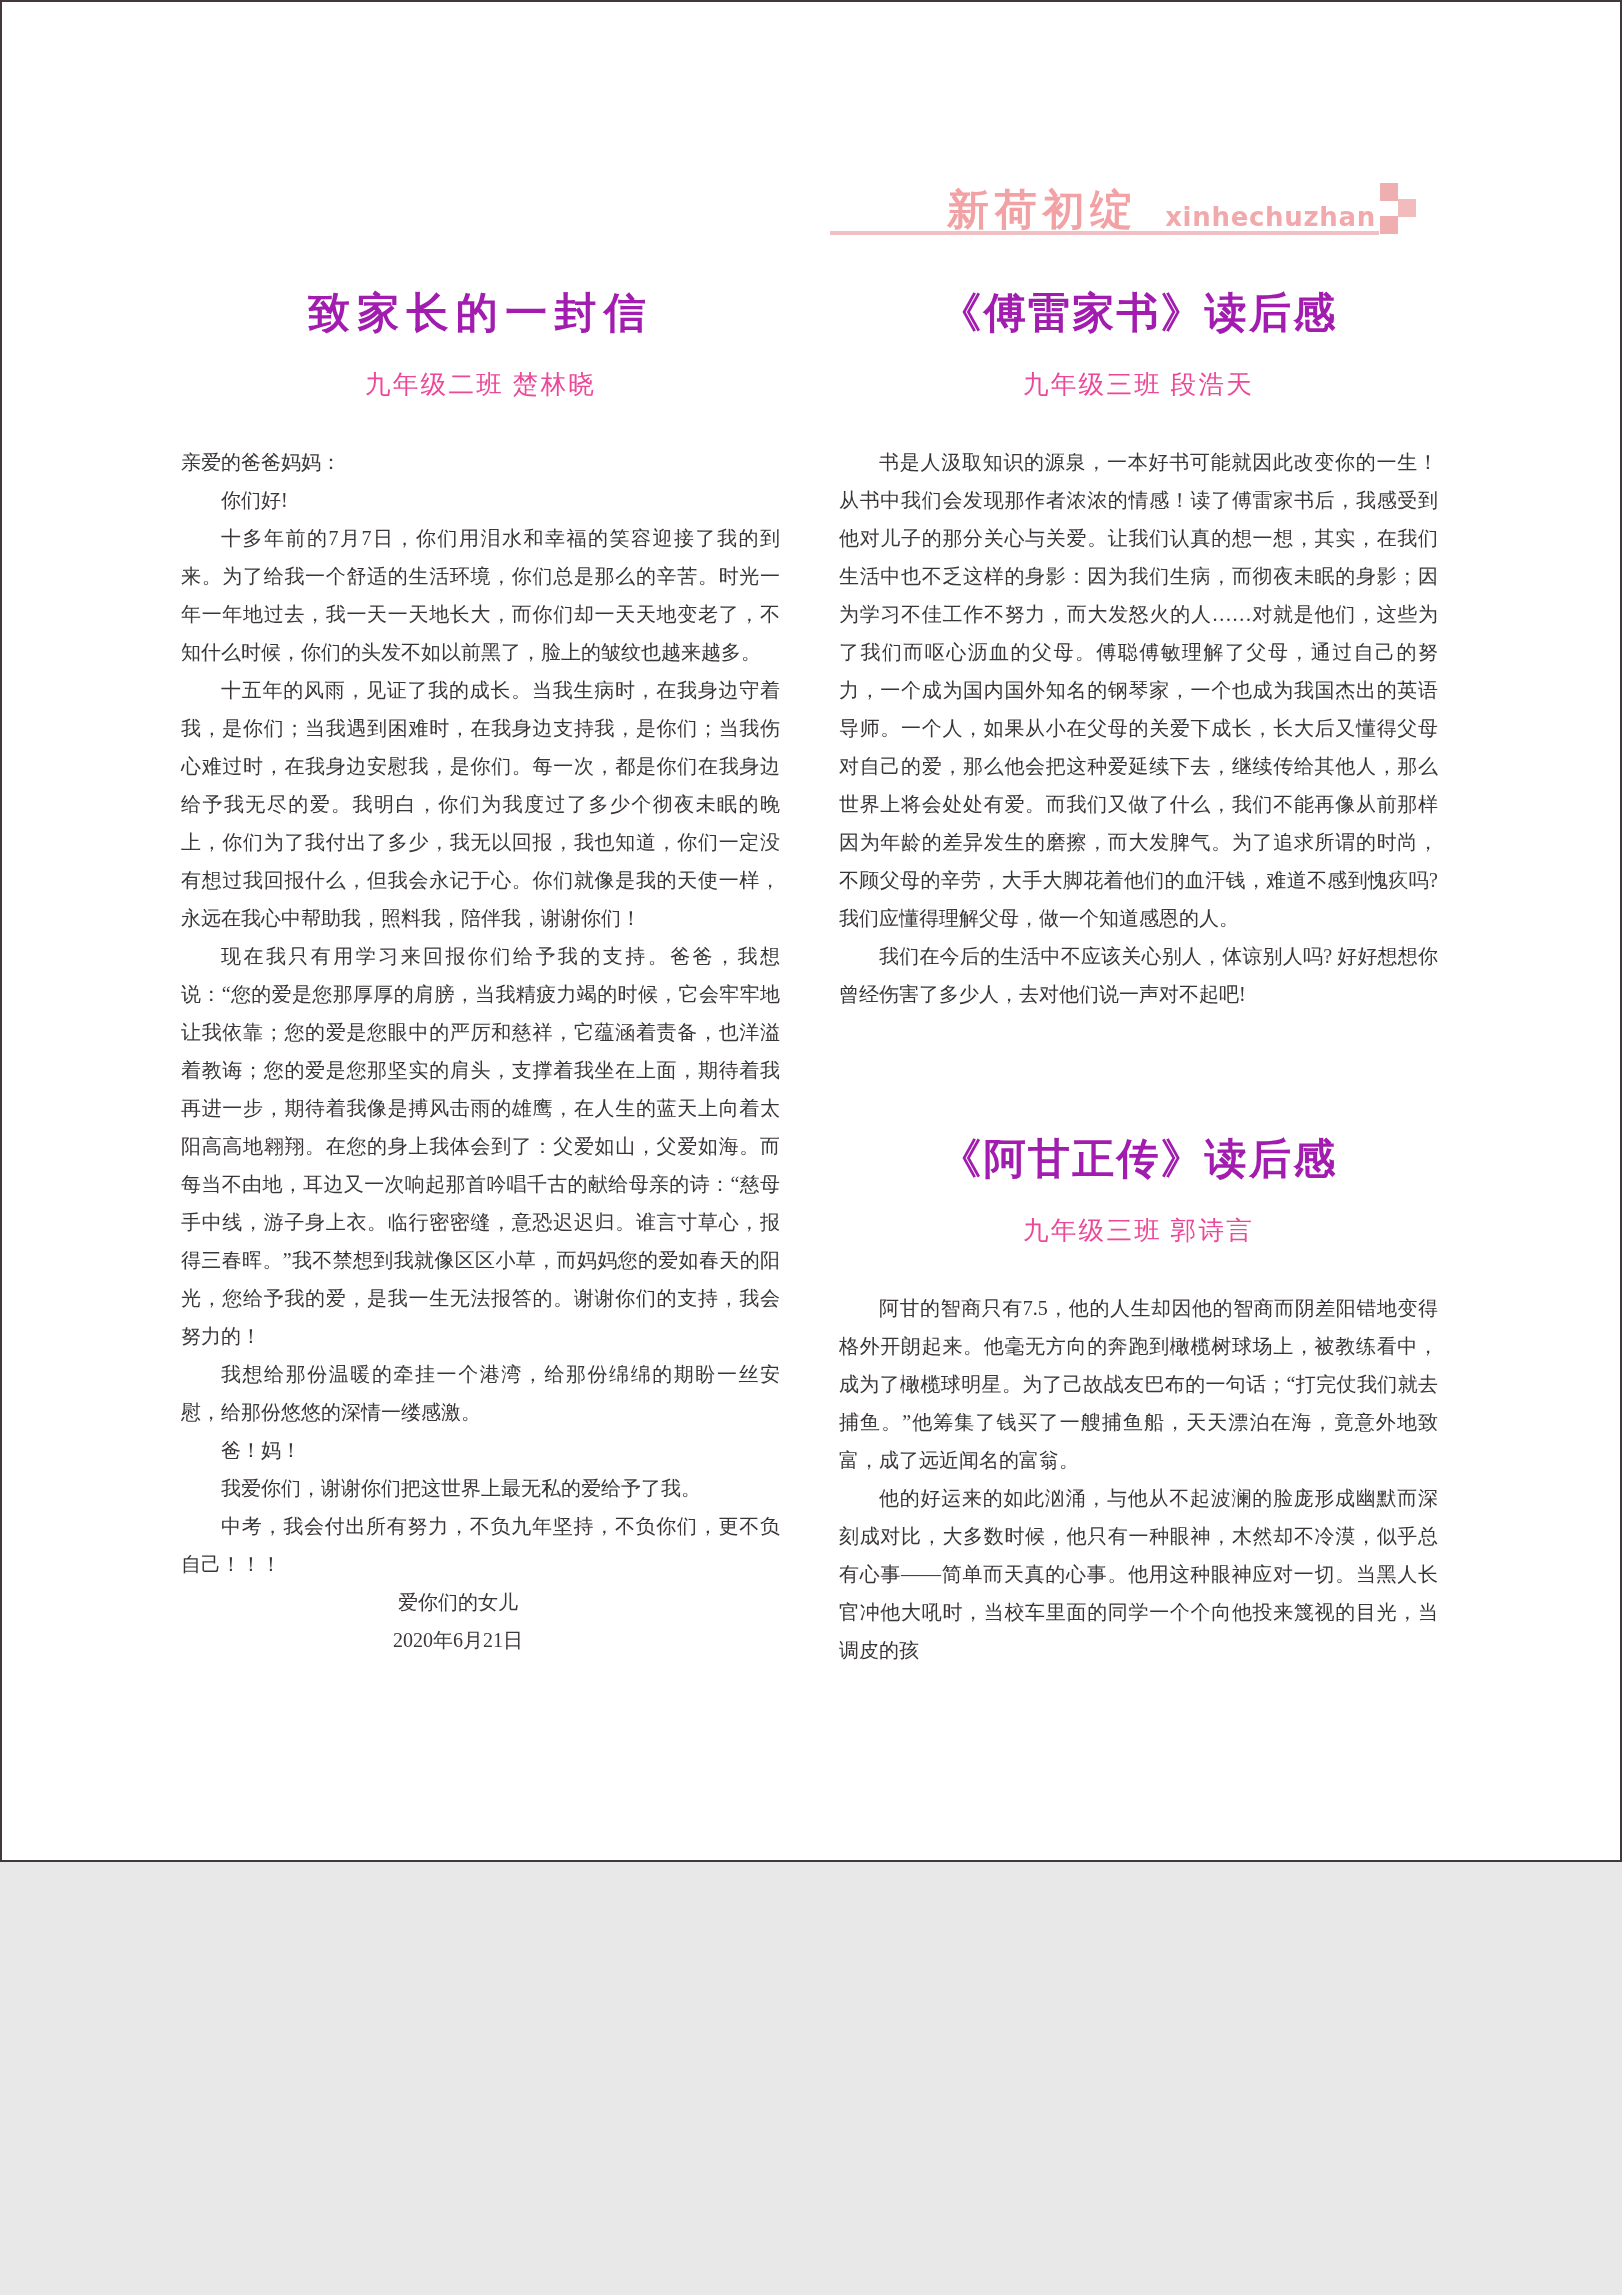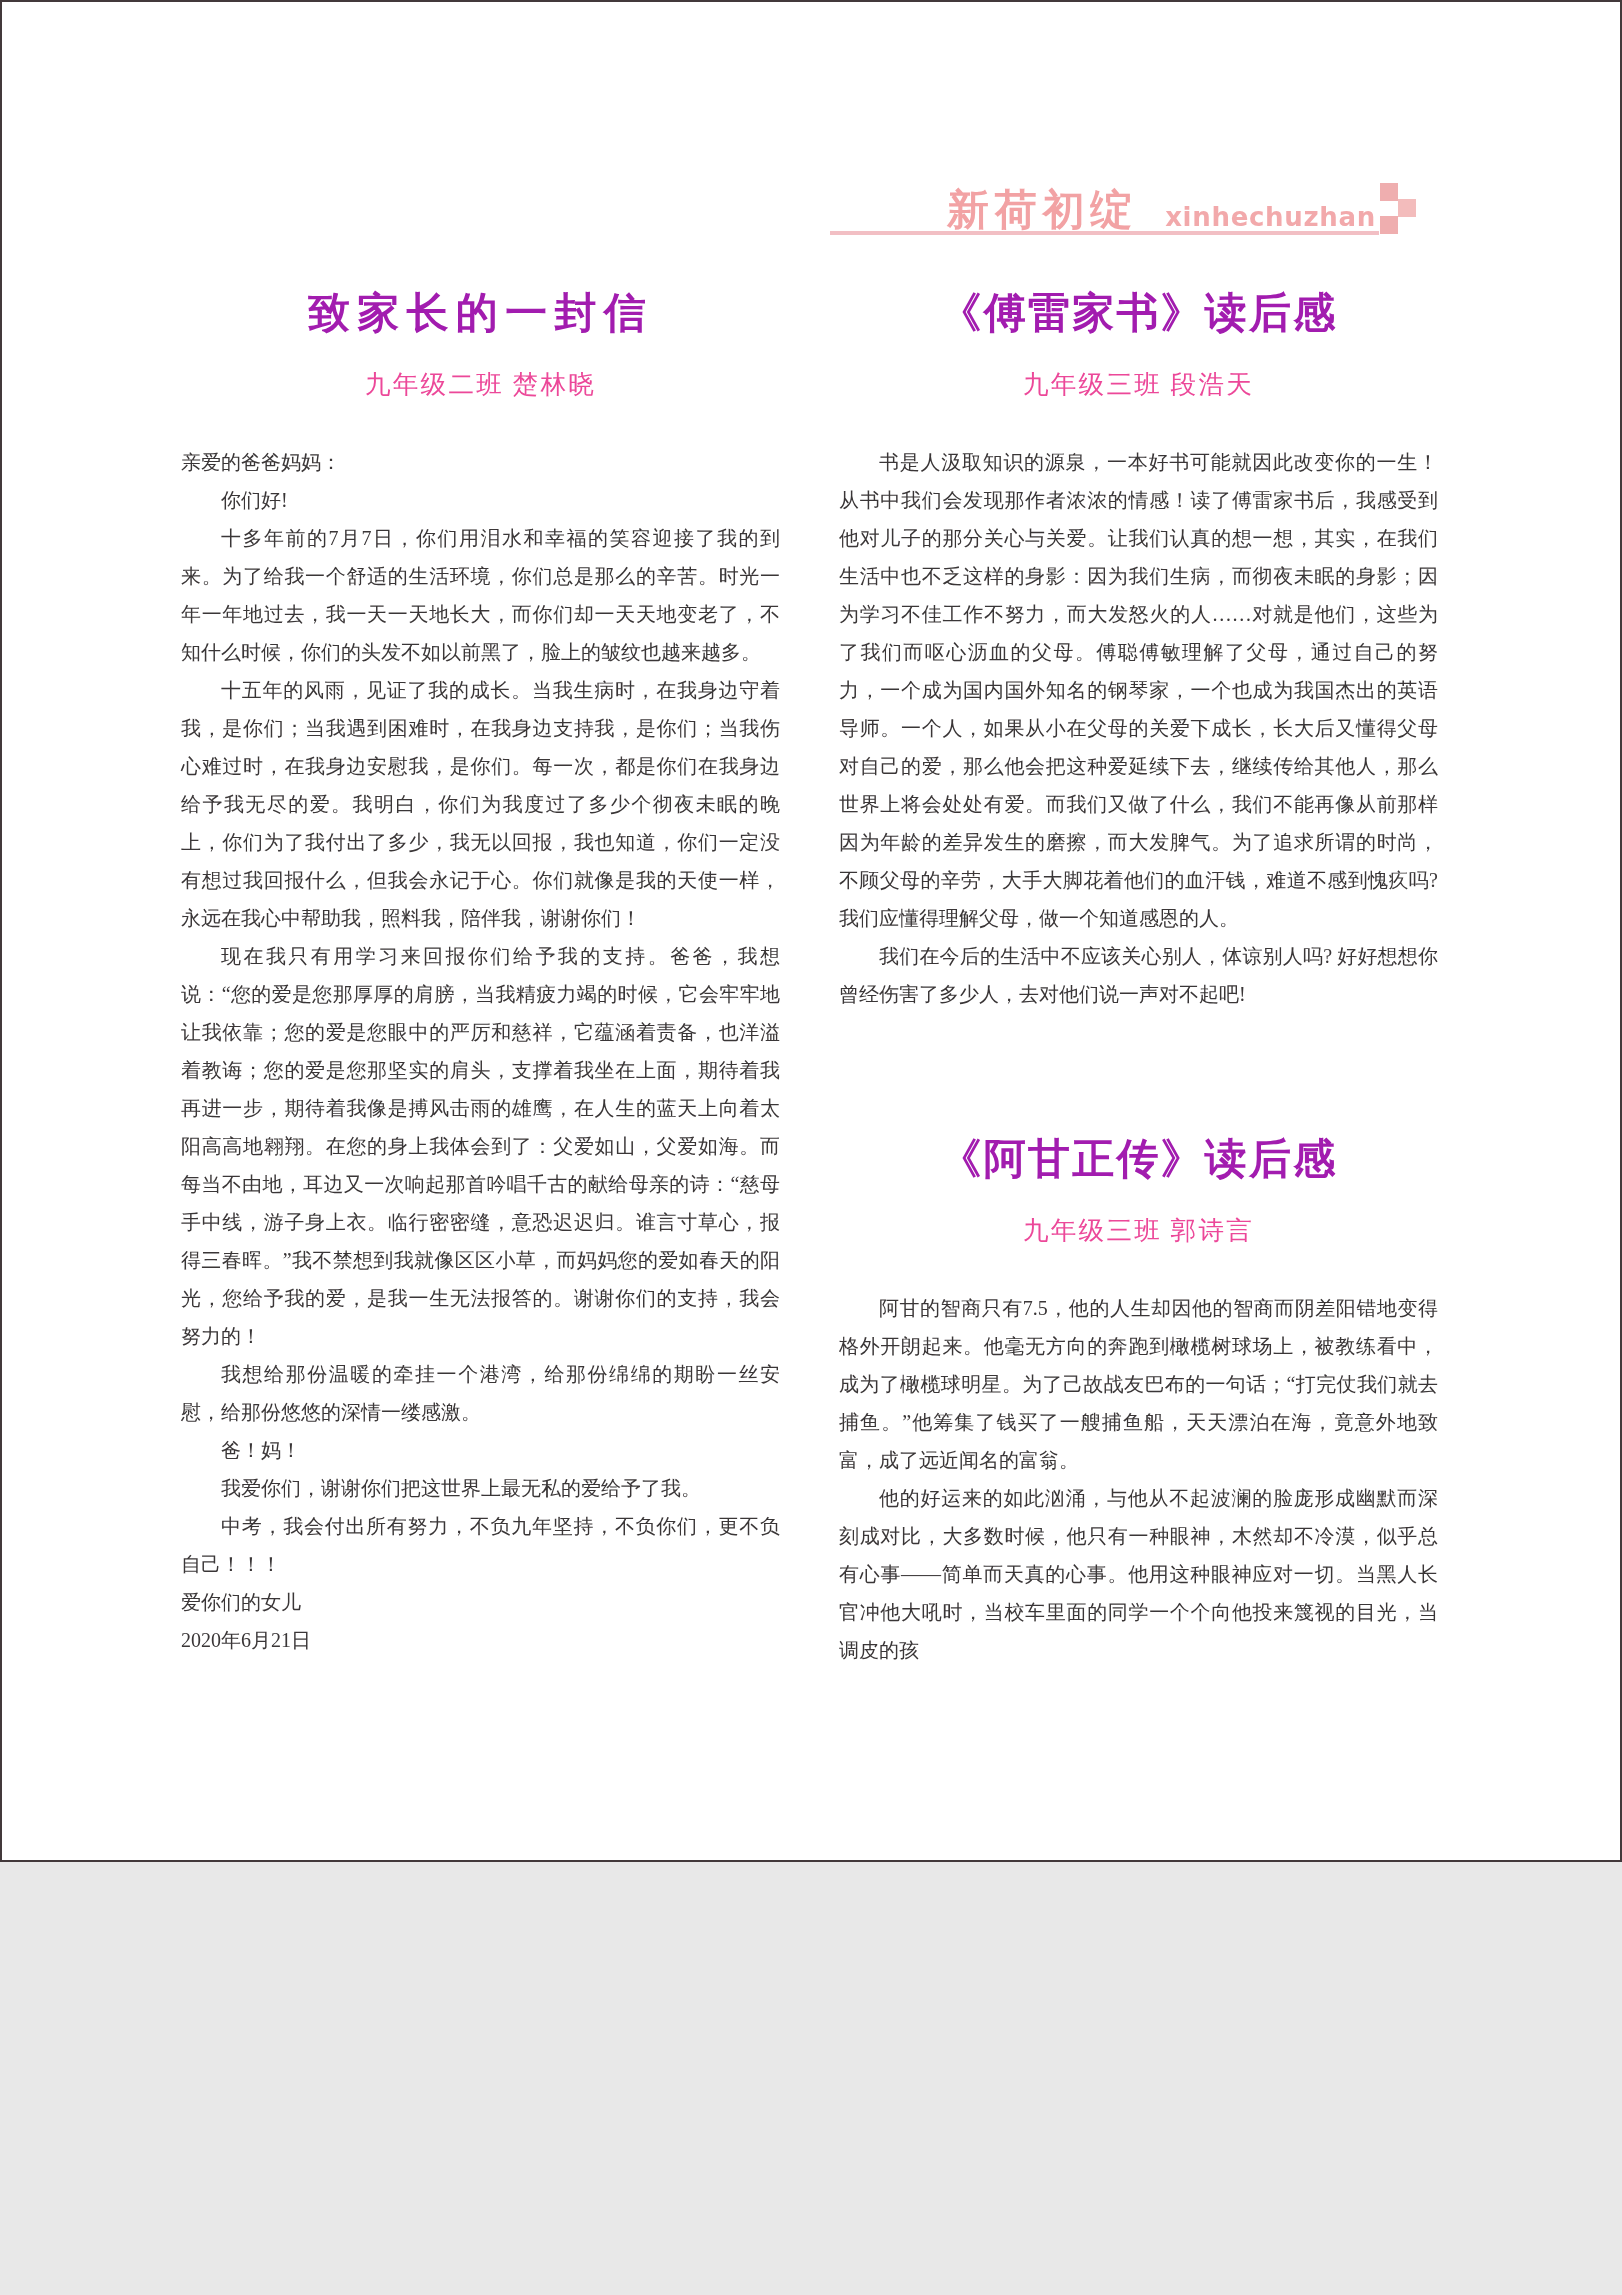--- a/index.html
+++ b/index.html
@@ -52,21 +52,21 @@
     font-size:25.6px;color:#ec4899;letter-spacing:2.2px;
   }
   .art-body{margin-top:41px;}
   .art-body p{
     margin:0;
     font-size:20px;line-height:38px;
     text-align:justify;
     color:#3a3637;
   }
   .art-body p.indent{text-indent:2em;}
-  .art-body p.sign{text-align:left;padding-right:45px;}
+  .art-body p.sign{text-align:center;padding-right:45px;}
   .article2{margin-top:123px;}
   
   .page-num{
     position:absolute;left:1367px;top:2093px;width:45px;height:47px;
     background:#f2b2b2;
     box-shadow:3.7px 3.7px 0 #6b6566;
     display:flex;align-items:center;justify-content:center;
     font-family:"Liberation Sans", sans-serif;
     font-size:31px;color:#000000;
   }

